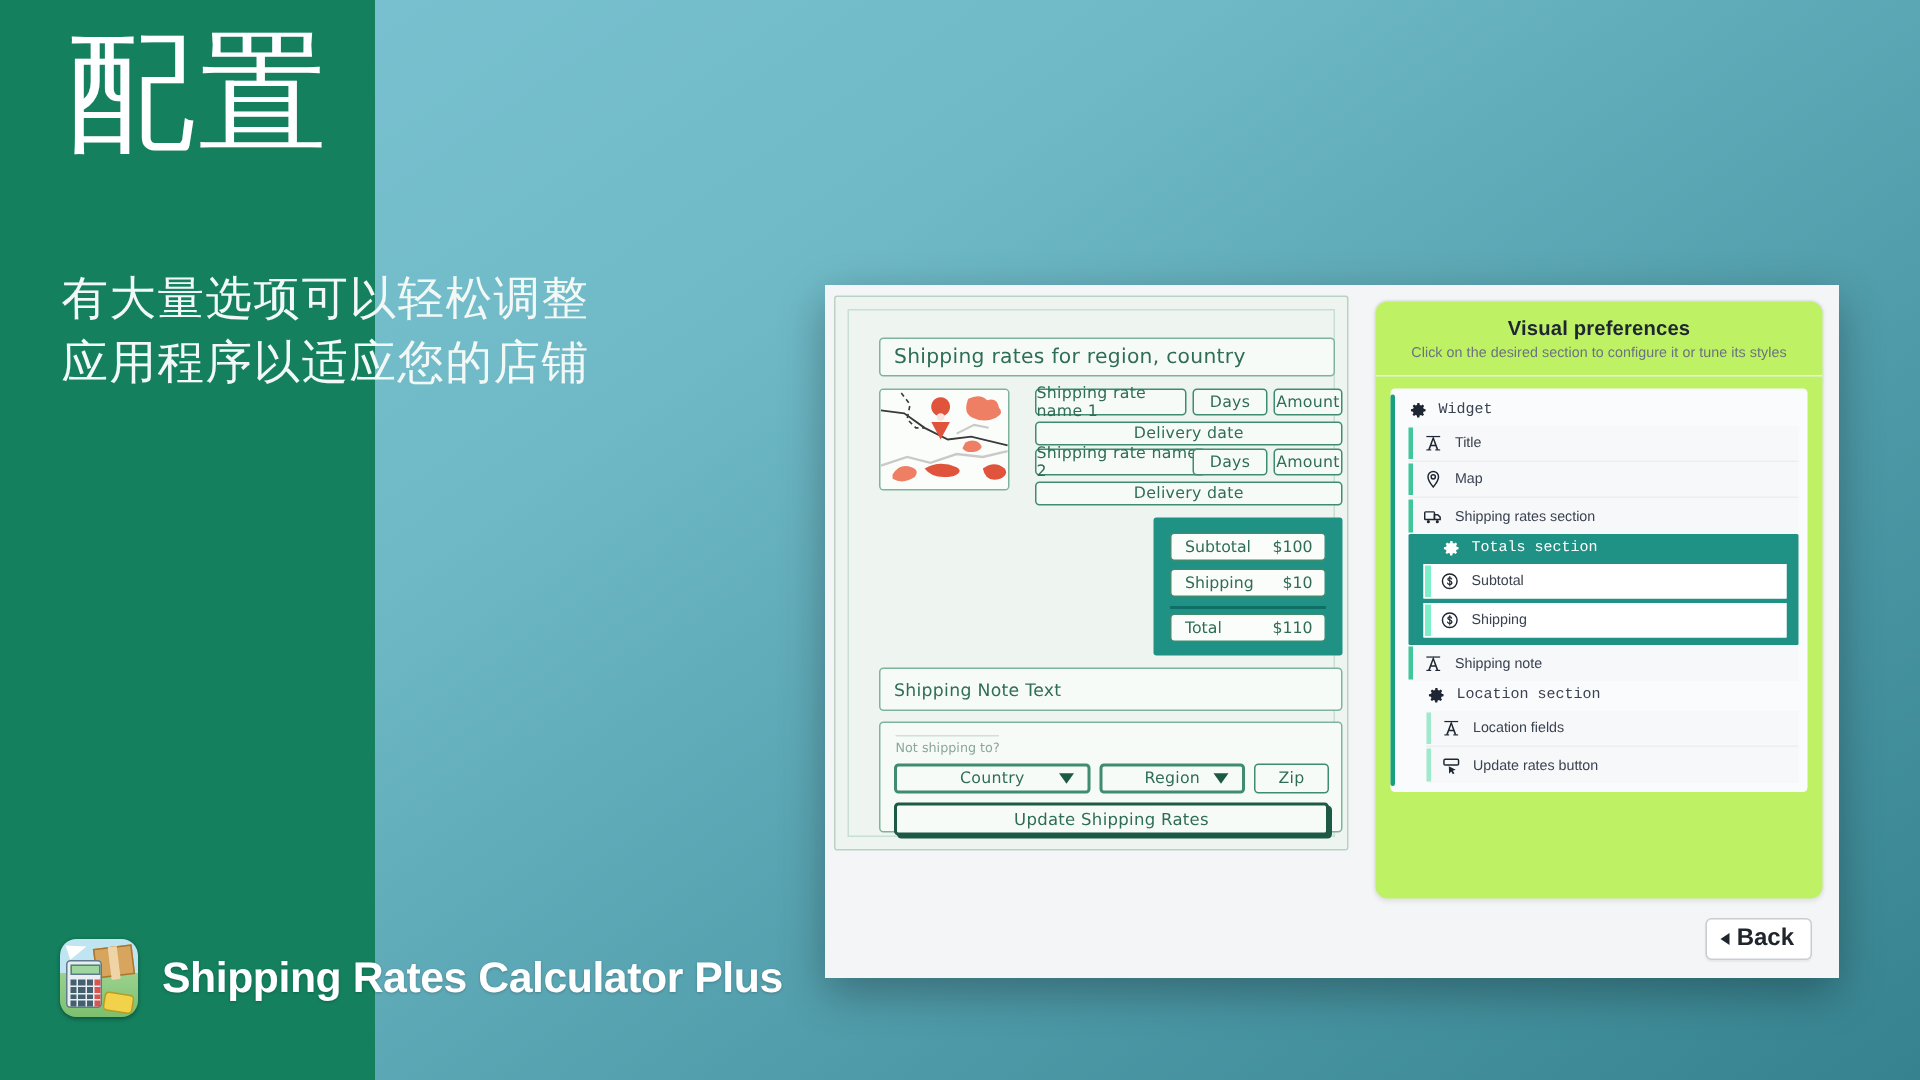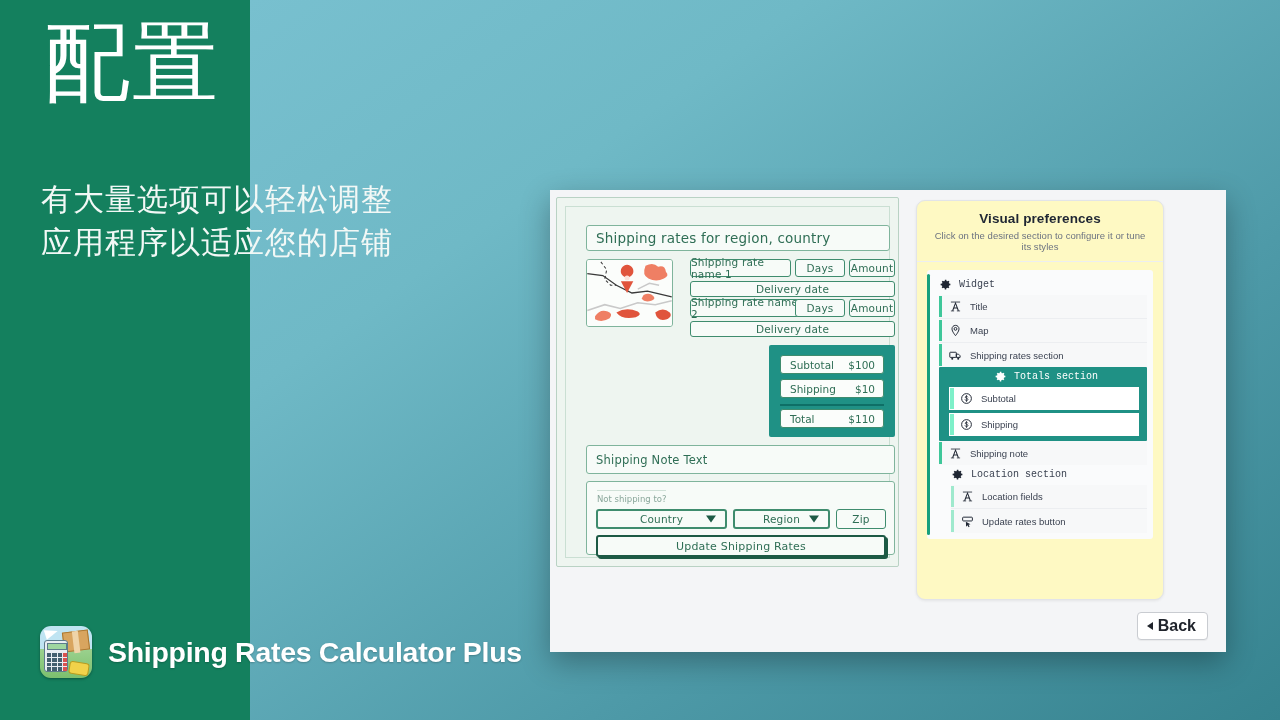--- a/index.html
+++ b/index.html
@@ -209,22 +209,22 @@
   #sk-update {
     left: 9px; top: 53px; width: 290px; height: 22px;
     border-width: 2px; border-color: #1d5a45;
     box-shadow: 2px 2px 0 #1d5a45;
     font-size: 11px;
   }
 
   
   #prefs {
     position: absolute; left: 366px; top: 10px;
-    width: 248px; height: 400px;
-    background: #fef9c3;
+    width: 300px; height: 400px;
+    background: #bef264;
     border: 1px solid #e2e4e8;
     border-radius: 9px;
     box-shadow: 0 1px 3px rgba(0,0,0,.07);
     overflow: hidden;
   }
   #prefs-head {
     padding: 10px 12px 9px;
     border-bottom: 1px solid #eceef1;
     text-align: center;
   }
@@ -270,21 +270,21 @@
   }
   .row:last-child { border-bottom: none; }
 
   
   .grp.selected {
     background: #1f9185;
     margin-left: 12px;
     padding: 0 0 5px 0;
     border-radius: 1px;
   }
-  .grp.selected .grp-label { color: #ffffff; padding-left: 6px; justify-content: center; }
+  .grp.selected .grp-label { color: #ffffff; padding-left: 22px; }
   .grp.selected .rows { padding-left: 10px; padding-right: 8px; }
   .grp.selected .row {
     background: #ffffff;
     border: 1.3px solid #ffffff;
     border-bottom: 1.3px solid #ffffff;
     margin-bottom: 3px;
     height: 23px;
   }
   .grp.selected .row:before { background: #7ef0c9; width: 4px; top: 0; bottom: 0; left: 0; }
   .grp.selected .row:last-child { margin-bottom: 0; }

